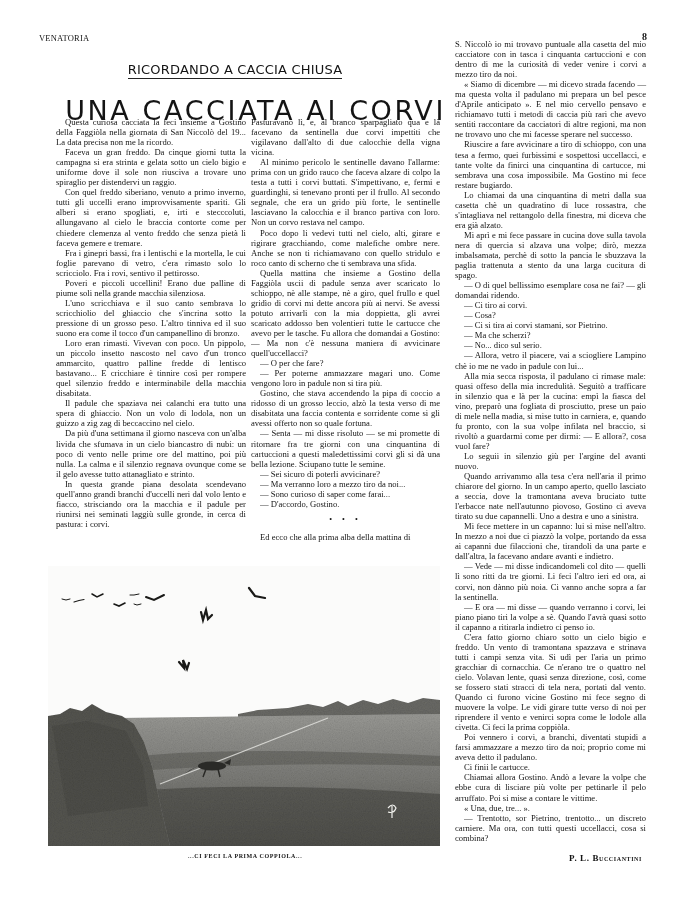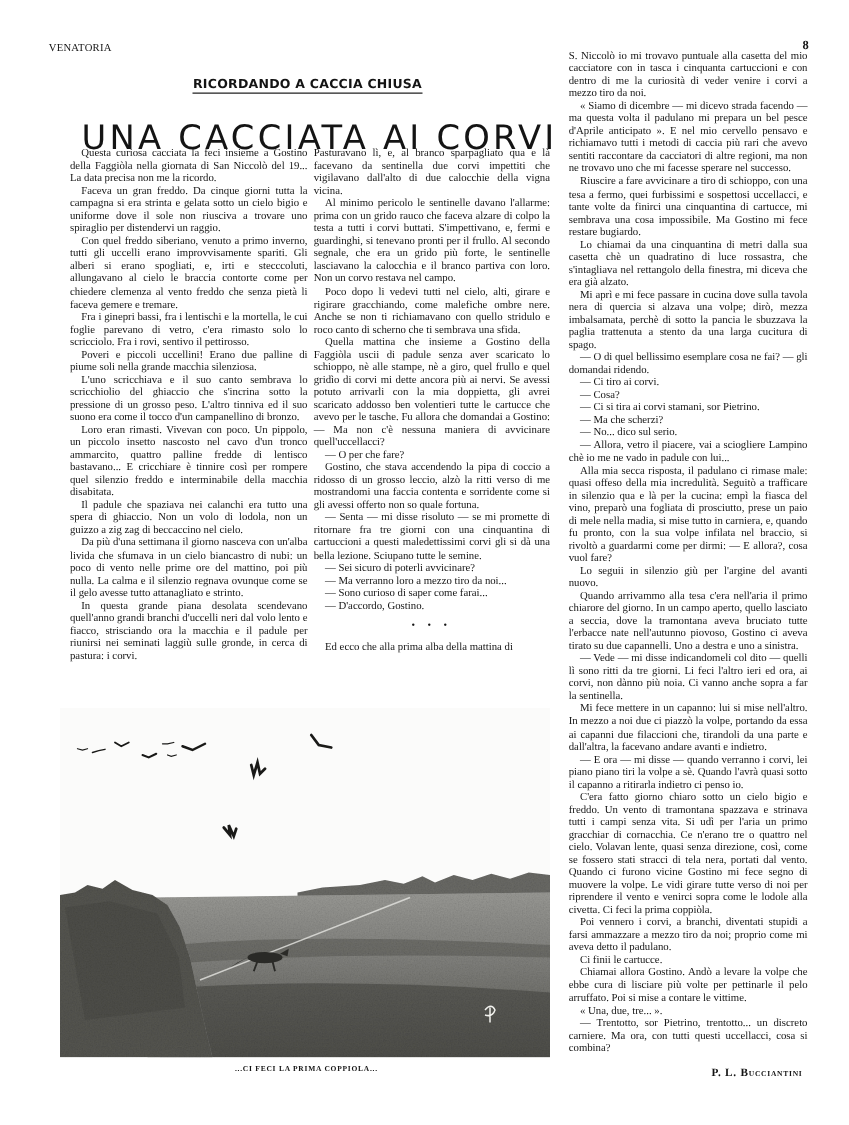--- a/index.html
+++ b/index.html
@@ -10,22 +10,22 @@
   .running-head {
     position: absolute; top: 33px; left: 39px; font-size: 8.5px; letter-spacing: 0.2px;
     font-family: "Liberation Serif", serif;
     text-align: center;
   }
   .page-number {
     position: absolute; top: 31px; right: 32px; font-size: 10px; font-weight: bold;
     font-family: "Liberation Serif", serif;
   }
   .kicker {
-    position: absolute; top: 62px; left: 121px; width: 250px; text-align: center;
-    font-family: "DejaVu Sans", sans-serif; font-size: 10px; font-weight: bold; letter-spacing: 0.2px;
+    position: absolute; top: 62px; left: 110px; width: 250px; text-align: center;
+    font-family: "DejaVu Sans", sans-serif; font-size: 13px; font-weight: normal; letter-spacing: 0.2px;
   }
   .kicker span { border-bottom: 1px solid #222; padding-bottom: 1px; }
   .headline {
     position: absolute; top: 77px; left: 46px; width: 400px; text-align: right;
     font-family: "DejaVu Sans", sans-serif; font-size: 27px; letter-spacing: 2.6px; font-weight: normal;
     white-space: nowrap;
   }
   .col {
     position: absolute; font-family: "Liberation Serif", serif; font-size: 8.6px; line-height: 10.05px;
     text-align: justify; hyphens: auto;
@@ -71,21 +71,22 @@
     <p>Da più d'una settimana il giorno nasceva con un'alba livida che sfumava in un cielo biancastro di nubi: un poco di vento nelle prime ore del mattino, poi più nulla. La calma e il silenzio regnava ovunque come se il gelo avesse tutto attanagliato e strinto.</p>
     <p>In questa grande piana desolata scendevano quell'anno grandi branchi d'uccelli neri dal volo lento e fiacco, strisciando ora la macchia e il padule per riunirsi nei seminati laggiù sulle gronde, in cerca di pastura: i corvi.</p>
   </div>
 
   <div class="col col2">
     <p class="noindent">Pasturavano lì, e, al branco sparpagliato qua e là facevano da sentinella due corvi impettiti che vigilavano dall'alto di due calocchie della vigna vicina.</p>
     <p>Al minimo pericolo le sentinelle davano l'allarme: prima con un grido rauco che faceva alzare di colpo la testa a tutti i corvi buttati. S'impettivano, e, fermi e guardinghi, si tenevano pronti per il frullo. Al secondo segnale, che era un grido più forte, le sentinelle lasciavano la calocchia e il branco partiva con loro. Non un corvo restava nel campo.</p>
     <p>Poco dopo li vedevi tutti nel cielo, alti, girare e rigirare gracchiando, come malefiche ombre nere. Anche se non ti richiamavano con quello stridulo e roco canto di scherno che ti sembrava una sfida.</p>
     <p>Quella mattina che insieme a Gostino della Faggiòla uscii di padule senza aver scaricato lo schioppo, nè alle stampe, nè a giro, quel frullo e quel gridìo di corvi mi dette ancora più ai nervi. Se avessi potuto arrivarli con la mia doppietta, gli avrei scaricato addosso ben volentieri tutte le cartucce che avevo per le tasche. Fu allora che domandai a Gostino: — Ma non c'è nessuna maniera di avvicinare quell'uccellacci?</p>
     <p>— O per che fare?</p>
-    <p>Gostino, che stava accendendo la pipa di coccio a ridosso di un grosso leccio, alzò la ritti verso di me mostrandomi una faccia contenta e sorridente come si gli avessi offerto non so quale fortuna.</p>
+    <p>— Per poterne ammazzare magari uno. Come vengono loro in padule non si tira più.</p>
+    <p>Gostino, che stava accendendo la pipa di coccio a ridosso di un grosso leccio, alzò la testa verso di me disabitata una faccia contenta e sorridente come si gli avessi offerto non so quale fortuna.</p>
     <p>— Senta — mi disse risoluto — se mi promette di ritornare fra tre giorni con una cinquantina di cartuccioni a questi maledettissimi corvi gli si dà una bella lezione. Sciupano tutte le semine.</p>
     <p>— Sei sicuro di poterli avvicinare?</p>
     <p>— Ma verranno loro a mezzo tiro da noi...</p>
     <p>— Sono curioso di saper come farai...</p>
     <p>— D'accordo, Gostino.</p>
     <p class="center">• • •</p>
     <p>Ed ecco che alla prima alba della mattina di</p>
   </div>
 
   <div class="col col3">
@@ -97,22 +98,22 @@
     <p>— O di quel bellissimo esemplare cosa ne fai? — gli domandai ridendo.</p>
     <p>— Ci tiro ai corvi.</p>
     <p>— Cosa?</p>
     <p>— Ci si tira ai corvi stamani, sor Pietrino.</p>
     <p>— Ma che scherzi?</p>
     <p>— No... dico sul serio.</p>
     <p>— Allora, vetro il piacere, vai a sciogliere Lampino chè io me ne vado in padule con lui...</p>
     <p>Alla mia secca risposta, il padulano ci rimase male: quasi offeso della mia incredulità. Seguitò a trafficare in silenzio qua e là per la cucina: empì la fiasca del vino, preparò una fogliata di prosciutto, prese un paio di mele nella madia, si mise tutto in carniera, e, quando fu pronto, con la sua volpe infilata nel braccio, si rivoltò a guardarmi come per dirmi: — E allora?, cosa vuol fare?</p>
     <p>Lo seguii in silenzio giù per l'argine del avanti nuovo.</p>
     <p>Quando arrivammo alla tesa c'era nell'aria il primo chiarore del giorno. In un campo aperto, quello lasciato a seccia, dove la tramontana aveva bruciato tutte l'erbacce nate nell'autunno piovoso, Gostino ci aveva tirato su due capannelli. Uno a destra e uno a sinistra.</p>
+    <p>Mi fece mettere in un capanno: lui si mise nell'altro. In mezzo a noi due ci piazzò la volpe, portando da essa ai capanni due filaccioni che, tirandoli da una parte e dall'altra, la facevano andare avanti e indietro.</p>
     <p>— Vede — mi disse indicandomeli col dito — quelli lì sono ritti da tre giorni. Li feci l'altro ieri ed ora, ai corvi, non dànno più noia. Ci vanno anche sopra a far la sentinella.</p>
-    <p>Mi fece mettere in un capanno: lui si mise nell'altro. In mezzo a noi due ci piazzò la volpe, portando da essa ai capanni due filaccioni che, tirandoli da una parte e dall'altra, la facevano andare avanti e indietro.</p>
     <p>— E ora — mi disse — quando verranno i corvi, lei piano piano tiri la volpe a sè. Quando l'avrà quasi sotto il capanno a ritirarla indietro ci penso io.</p>
     <p>C'era fatto giorno chiaro sotto un cielo bigio e freddo. Un vento di tramontana spazzava e strinava tutti i campi senza vita. Si udì per l'aria un primo gracchiar di cornacchia. Ce n'erano tre o quattro nel cielo. Volavan lente, quasi senza direzione, così, come se fossero stati stracci di tela nera, portati dal vento. Quando ci furono vicine Gostino mi fece segno di muovere la volpe. Le vidi girare tutte verso di noi per riprendere il vento e venirci sopra come le lodole alla civetta. Ci feci la prima coppiòla.</p>
     <p>Poi vennero i corvi, a branchi, diventati stupidi a farsi ammazzare a mezzo tiro da noi; proprio come mi aveva detto il padulano.</p>
     <p>Ci finii le cartucce.</p>
     <p>Chiamai allora Gostino. Andò a levare la volpe che ebbe cura di lisciare più volte per pettinarle il pelo arruffato. Poi si mise a contare le vittime.</p>
     <p>« Una, due, tre... ».</p>
     <p>— Trentotto, sor Pietrino, trentotto... un discreto carniere. Ma ora, con tutti questi uccellacci, cosa si combina?</p>
     <div class="signature">P. L. Bucciantini</div>
   </div>
 

